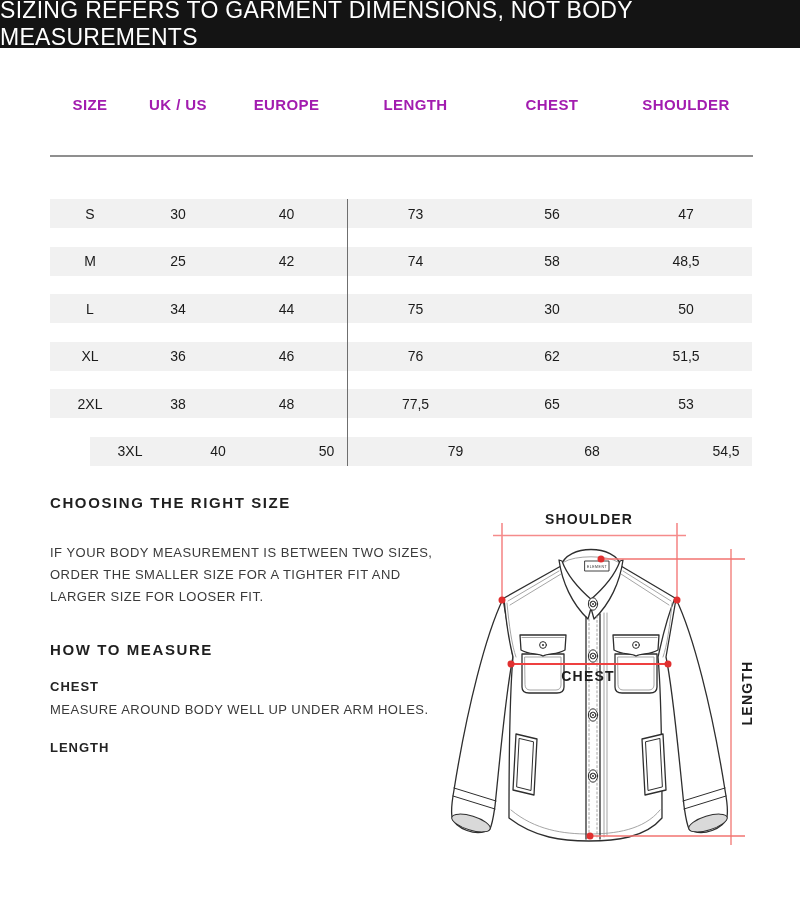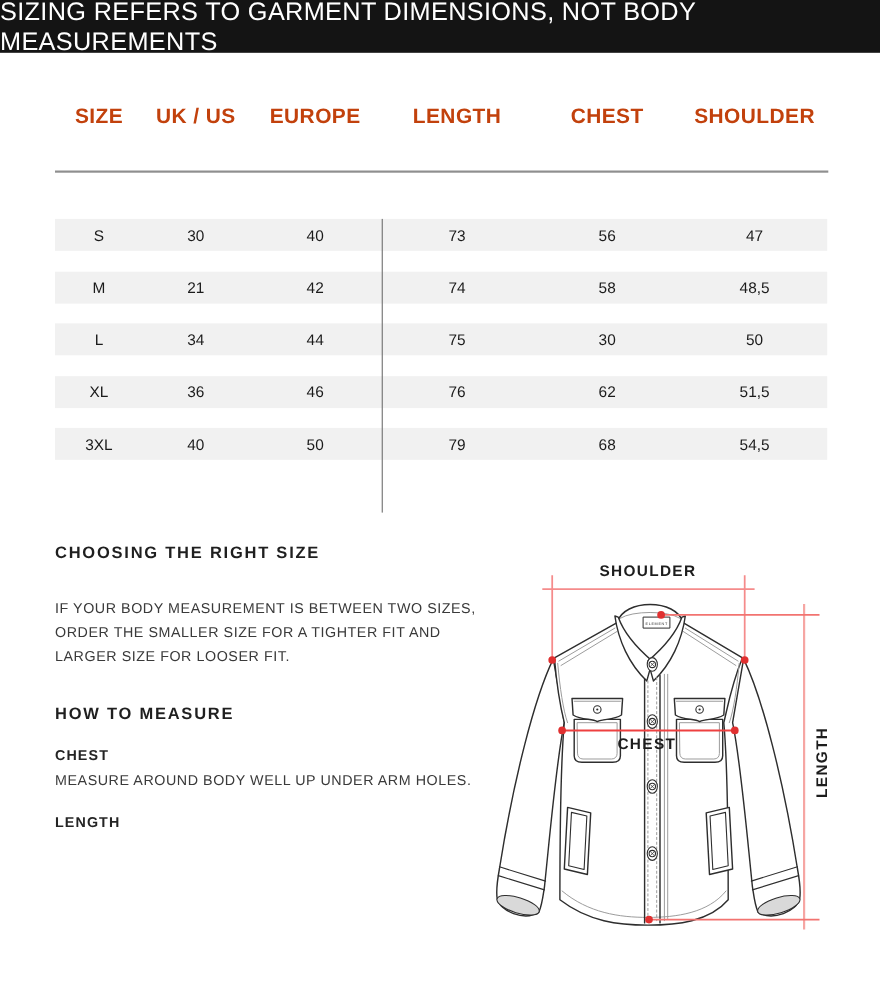--- a/index.html
+++ b/index.html
@@ -12,25 +12,25 @@
   .page{position:relative;width:800px;height:914px;background:#ffffff;overflow:hidden;
         font-family:"Liberation Sans",sans-serif;-webkit-font-smoothing:antialiased;}
   
   .banner{position:absolute;left:0;top:0;width:800px;height:48px;background:var(--banner-bg);
           display:flex;align-items:center;justify-content:center;}
   .banner span{color:var(--banner-text);font-size:23px;font-weight:400;letter-spacing:.3px;}
   
   .tgrid{display:grid;grid-template-columns:80px 96px 121px 137px 136px 132px;}
   .thead{position:absolute;left:50px;top:96px;width:702px;}
   .tcell{text-align:center;}
-  .th{font-size:19px;font-weight:700;letter-spacing:.4px;color:#c2410c;}
+  .th{font-size:15px;font-weight:700;letter-spacing:.4px;color:#a21caf;}
   .hrule{position:absolute;left:50px;top:155px;width:703px;height:1.5px;background:var(--rule);}
   .tbody{position:absolute;left:50px;top:199px;width:702px;}
   .trow{height:29px;background:var(--row-bg);margin-bottom:18.5px;align-items:center;}
-  .trow:last-child{margin-bottom:0;}
+  .trow:last-child{margin-bottom:0;margin-left:40px;}
   .trow .tcell{font-size:14px;color:var(--table-text);}
   .vdivider{position:absolute;left:347px;top:199px;width:1.2px;height:267px;background:var(--divider);}
   
   .left-col{position:absolute;left:50px;top:493px;width:420px;}
   .sec-heading{margin:0;font-size:15px;font-weight:700;letter-spacing:1.6px;color:var(--heading);line-height:19px;}
   .choosing-body{margin:30px 0 0;font-size:13px;letter-spacing:.5px;line-height:22px;color:var(--body);max-width:405px;}
   .how-heading{margin-top:32px;}
   .m-label{margin-top:20px;font-size:13px;font-weight:700;letter-spacing:1px;color:#242424;line-height:16px;}
   .m-text{margin-top:4px;font-size:13px;letter-spacing:.5px;line-height:21px;color:var(--body);max-width:385px;}
   
@@ -65,41 +65,49 @@
       <div class="trow tgrid">
         <span class="tcell">S</span>
         <span class="tcell">30</span>
         <span class="tcell">40</span>
         <span class="tcell">73</span>
         <span class="tcell">56</span>
         <span class="tcell">47</span>
       </div>
       <div class="trow tgrid">
         <span class="tcell">M</span>
-        <span class="tcell">21</span>
+        <span class="tcell">25</span>
         <span class="tcell">42</span>
         <span class="tcell">74</span>
         <span class="tcell">58</span>
         <span class="tcell">48,5</span>
       </div>
       <div class="trow tgrid">
         <span class="tcell">L</span>
         <span class="tcell">34</span>
         <span class="tcell">44</span>
         <span class="tcell">75</span>
         <span class="tcell">30</span>
         <span class="tcell">50</span>
       </div>
       <div class="trow tgrid">
         <span class="tcell">XL</span>
         <span class="tcell">36</span>
         <span class="tcell">46</span>
         <span class="tcell">76</span>
         <span class="tcell">62</span>
         <span class="tcell">51,5</span>
+      </div>
+      <div class="trow tgrid">
+        <span class="tcell">2XL</span>
+        <span class="tcell">38</span>
+        <span class="tcell">48</span>
+        <span class="tcell">77,5</span>
+        <span class="tcell">65</span>
+        <span class="tcell">53</span>
       </div>
       <div class="trow tgrid">
         <span class="tcell">3XL</span>
         <span class="tcell">40</span>
         <span class="tcell">50</span>
         <span class="tcell">79</span>
         <span class="tcell">68</span>
         <span class="tcell">54,5</span>
       </div>
     </div>

